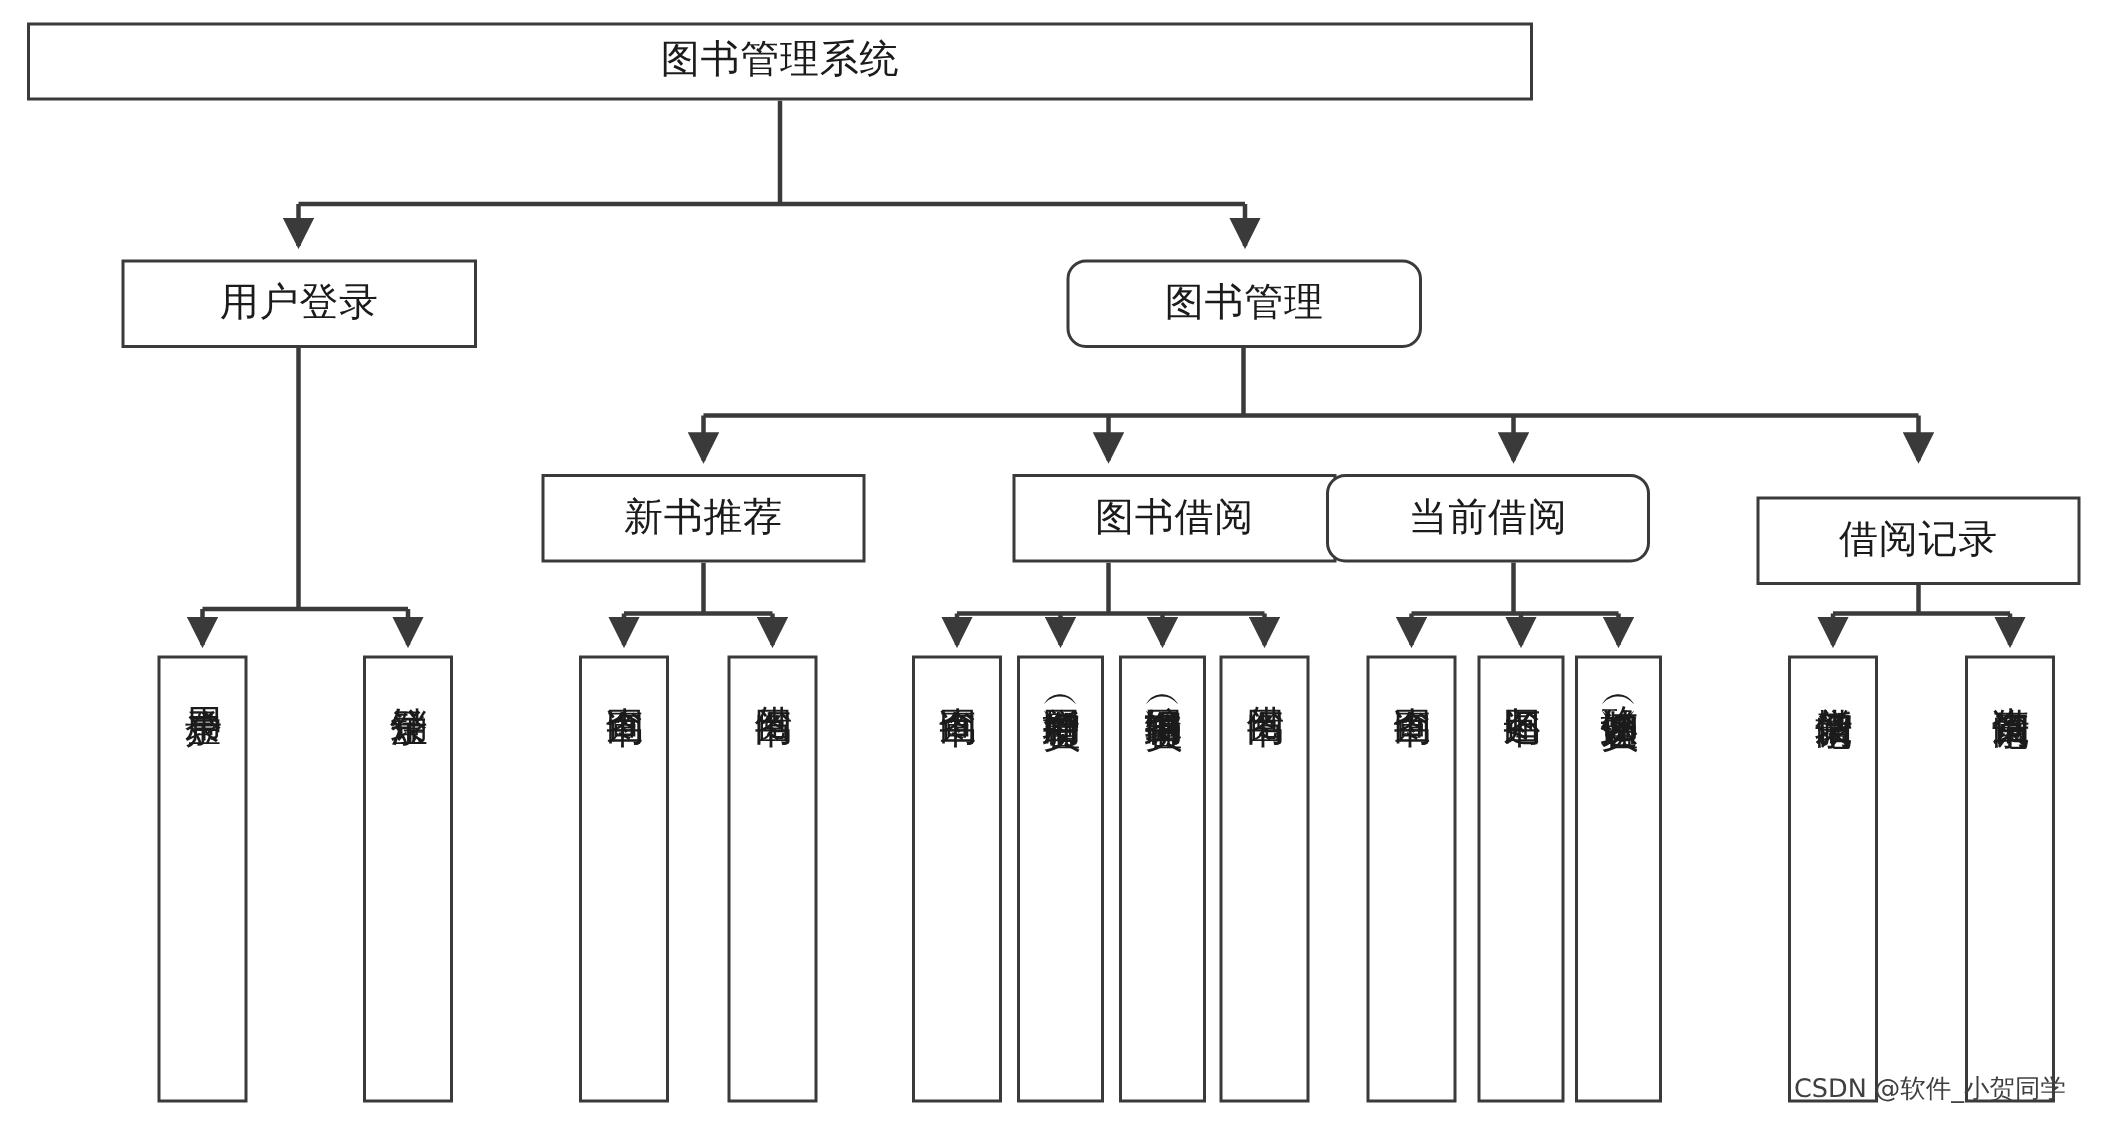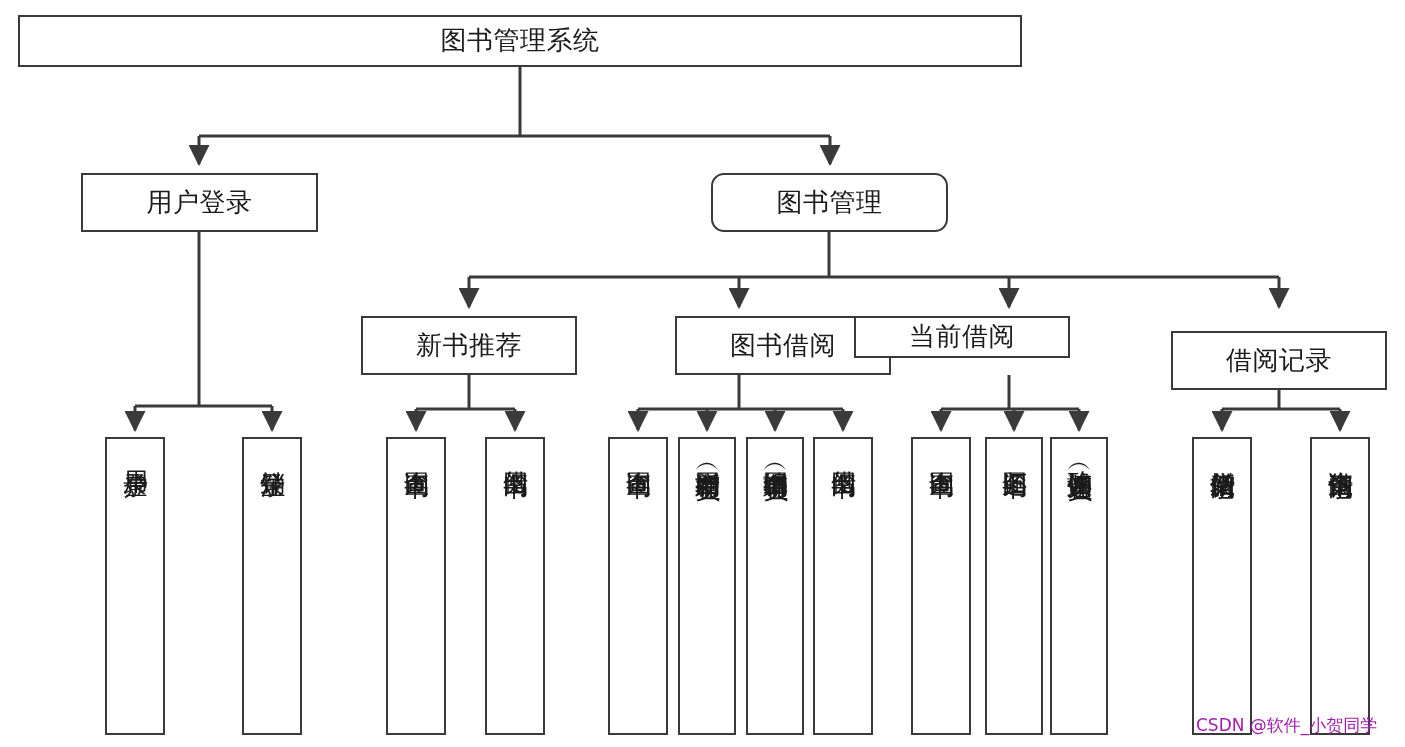--- a/index.html
+++ b/index.html
@@ -58,21 +58,21 @@
     text-orientation: upright;
     font-size: 25px;
     line-height: 1.05;
     letter-spacing: 1px;
   }
   .watermark {
     position: absolute;
     left: 1196px;
     top: 714px;
     font-size: 17px;
-    color: #a21caf;
+    color: #404040;
     white-space: nowrap;
     z-index: 3;
     font-family: "DejaVu Sans", "Liberation Sans", sans-serif;
   }
 </style>
 </head>
 <body>
 
 <div id="canvas">
 
@@ -136,21 +136,21 @@
   <div class="node h" style="left:711px; top:173px; width:237px; height:59px;border-radius:13px;">
     <span class="label">图书管理</span>
   </div>
 
   <div class="node h" style="left:361px; top:316px; width:216px; height:59px;justify-content:center;">
     <span class="label">新书推荐</span>
   </div>
   <div class="node h" style="left:631px; top:316px; width:216px; height:59px;margin-left:44px;">
     <span class="label">图书借阅</span>
   </div>
-  <div class="node h" style="left:854px; top:316px; width:216px; height:42px;">
+  <div class="node h" style="left:884px; top:316px; width:216px; height:59px;border-radius:13px;">
     <span class="label">当前借阅</span>
   </div>
   <div class="node h" style="left:1171px; top:316px; width:216px; height:59px;margin-top:15px;">
     <span class="label">借阅记录</span>
   </div>
 
   <div class="node v" style="left:105px; top:437px; width:60px; height:298px;">
     <span class="label">用户登录</span>
   </div>
   <div class="node v" style="left:242px; top:437px; width:60px; height:298px;">

